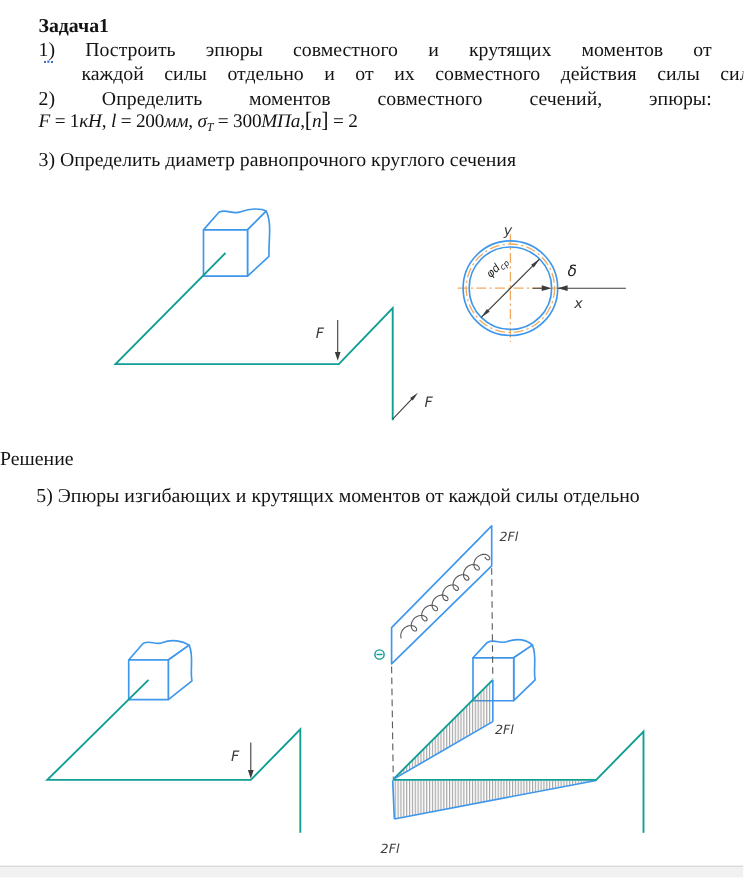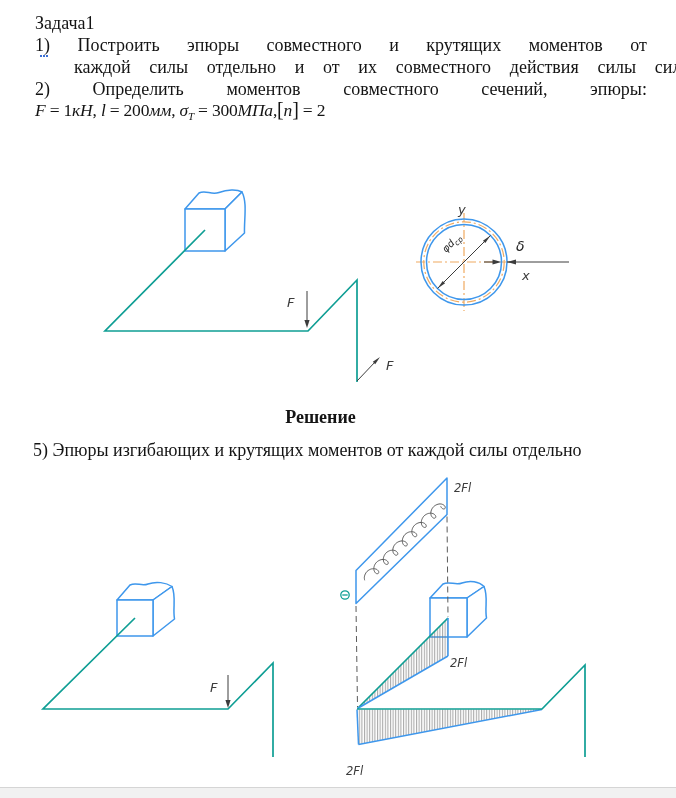--- a/index.html
+++ b/index.html
@@ -1,30 +1,30 @@
 <!DOCTYPE html>
 <html style="--beam: #0f9e94; --blue: #3e97ec; --centerline: #f0aa60; --ink: #3c3c3c; --hatch: #7a7a7a; --page_edge: #f1f1f1;"><head>
 <meta charset="utf-8">
 <style>
   html,body{margin:0;padding:0;background:#ffffff;}
   .page{position:relative;width:676px;height:798px;background:#fff;overflow:hidden;
         font-family:"Liberation Serif","DejaVu Serif",serif;color:#111;}
   .drawing{position:absolute;left:0;top:0;width:676px;height:798px;}
 
   .tx{position:absolute;white-space:nowrap;font-size:18px;line-height:22px;color:#141414;}
-  .title{left:35px;top:12px;font-weight:normal;}
+  .title{left:35px;top:12px;font-weight:bold;}
   .jline{position:absolute;left:35px;width:612px;display:flex;justify-content:space-between;
          font-size:18px;line-height:22px;color:#141414;}
   .jl1{top:34px;} .jl2{top:56px;margin-left:39px;} .jl3{top:78px;}
   .formula{left:35px;top:98px;font-size:17.5px;letter-spacing:-0.2px;}
   .f-it{font-style:italic;}
   .f-sub{font-style:italic;font-size:11px;vertical-align:-4px;}
   .f-br{font-size:20px;}
   .item3{left:35px;top:134px;}
-  .solution-heading{left:0;top:406px;width:641px;text-align:center;font-weight:bold;}
+  .solution-heading{left:0;top:406px;width:641px;font-weight:normal;}
   .solution-item{left:33px;top:439px;}
   .squiggle{position:absolute;left:40px;top:52px;width:8px;height:3px;
             border-bottom:2px dotted #3b6fd4;}
   .page-edge{position:absolute;left:0;top:787px;width:676px;height:11px;
              background:var(--page_edge,#f1f1f1);border-top:1px solid #d5d5d5;box-sizing:border-box;}
 
   
   .s-beam{stroke:var(--beam,#0f9e94);stroke-width:1.7;fill:none;stroke-linejoin:miter;}
   .s-blue{stroke:var(--blue,#3e97ec);stroke-width:1.5;fill:#ffffff;stroke-linejoin:round;}
   .s-blue-open{stroke:var(--blue,#3e97ec);stroke-width:1.5;fill:none;}
@@ -171,18 +171,19 @@
       <span>2)</span>
       <span>Определить</span>
       <span>моментов</span>
       <span>совместного</span>
       <span>сечений,</span>
       <span>эпюры:</span>
     </div>
 
   <div class="tx formula"><span class="f-it">F</span><span> = 1</span><span class="f-it">кН</span><span>, </span><span class="f-it">l</span><span> = 200</span><span class="f-it">мм</span><span>, </span><span class="f-it">σ</span><span class="f-sub">T</span><span> = 300</span><span class="f-it">МПа</span><span>,</span><span class="f-br">[</span><span class="f-it">n</span><span class="f-br">]</span><span> = 2</span></div>
 
+  <div class="tx item3">3) Определить диаметр равнопрочного круглого сечения</div>
 
   <div class="tx solution-heading">Решение</div>
   <div class="tx solution-item">5) Эпюры изгибающих и крутящих моментов от каждой силы отдельно</div>
 
   <div class="page-edge"></div>
 </div>
 
 </body></html>

